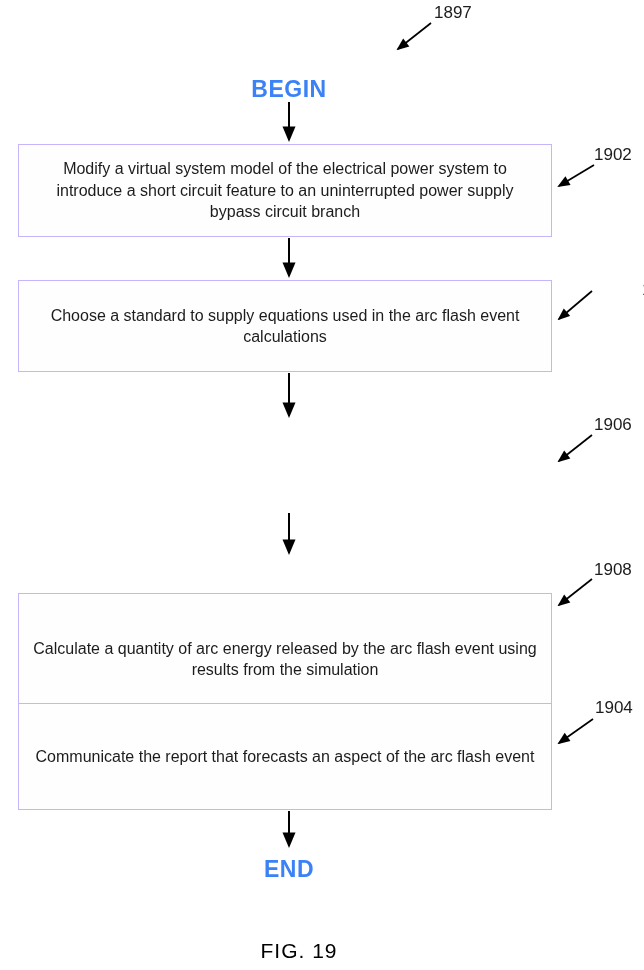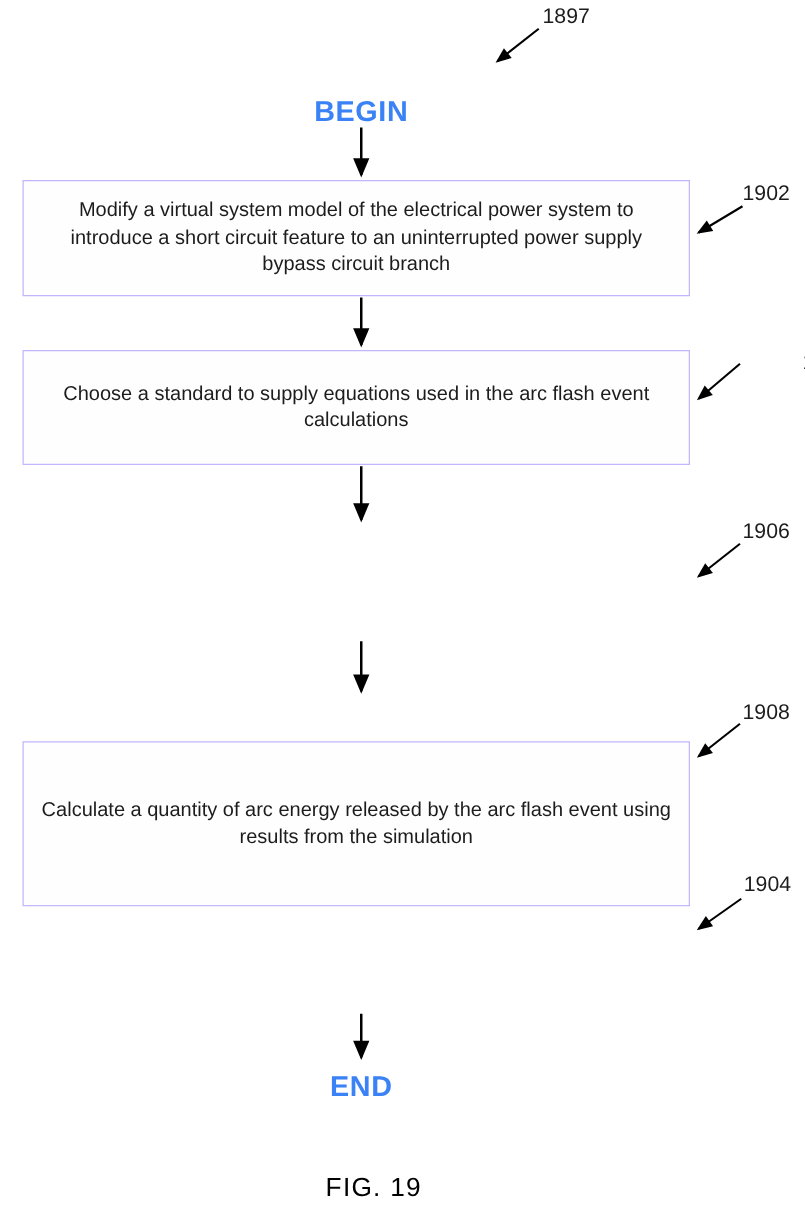--- a/index.html
+++ b/index.html
@@ -126,19 +126,22 @@
   </div>
   <div class="ref-label ref-1904">1904</div>
 
   <div class="ref-label ref-1906">1906</div>
 
   <div class="flow-box box-4">
     <div class="step-text">Calculate a quantity of arc energy released by the arc flash event using results from the simulation</div>
   </div>
   <div class="ref-label ref-1908">1908</div>
 
+  <div class="flow-box box-5">
+    <div class="step-text">Communicate the report that forecasts an aspect of the arc flash event</div>
+  </div>
   <div class="ref-label ref-1910">1904</div>
 
   <div class="terminal end">END</div>
 
   <div class="fig-caption">FIG. 19</div>
 
 </div>
 
 </body></html>

